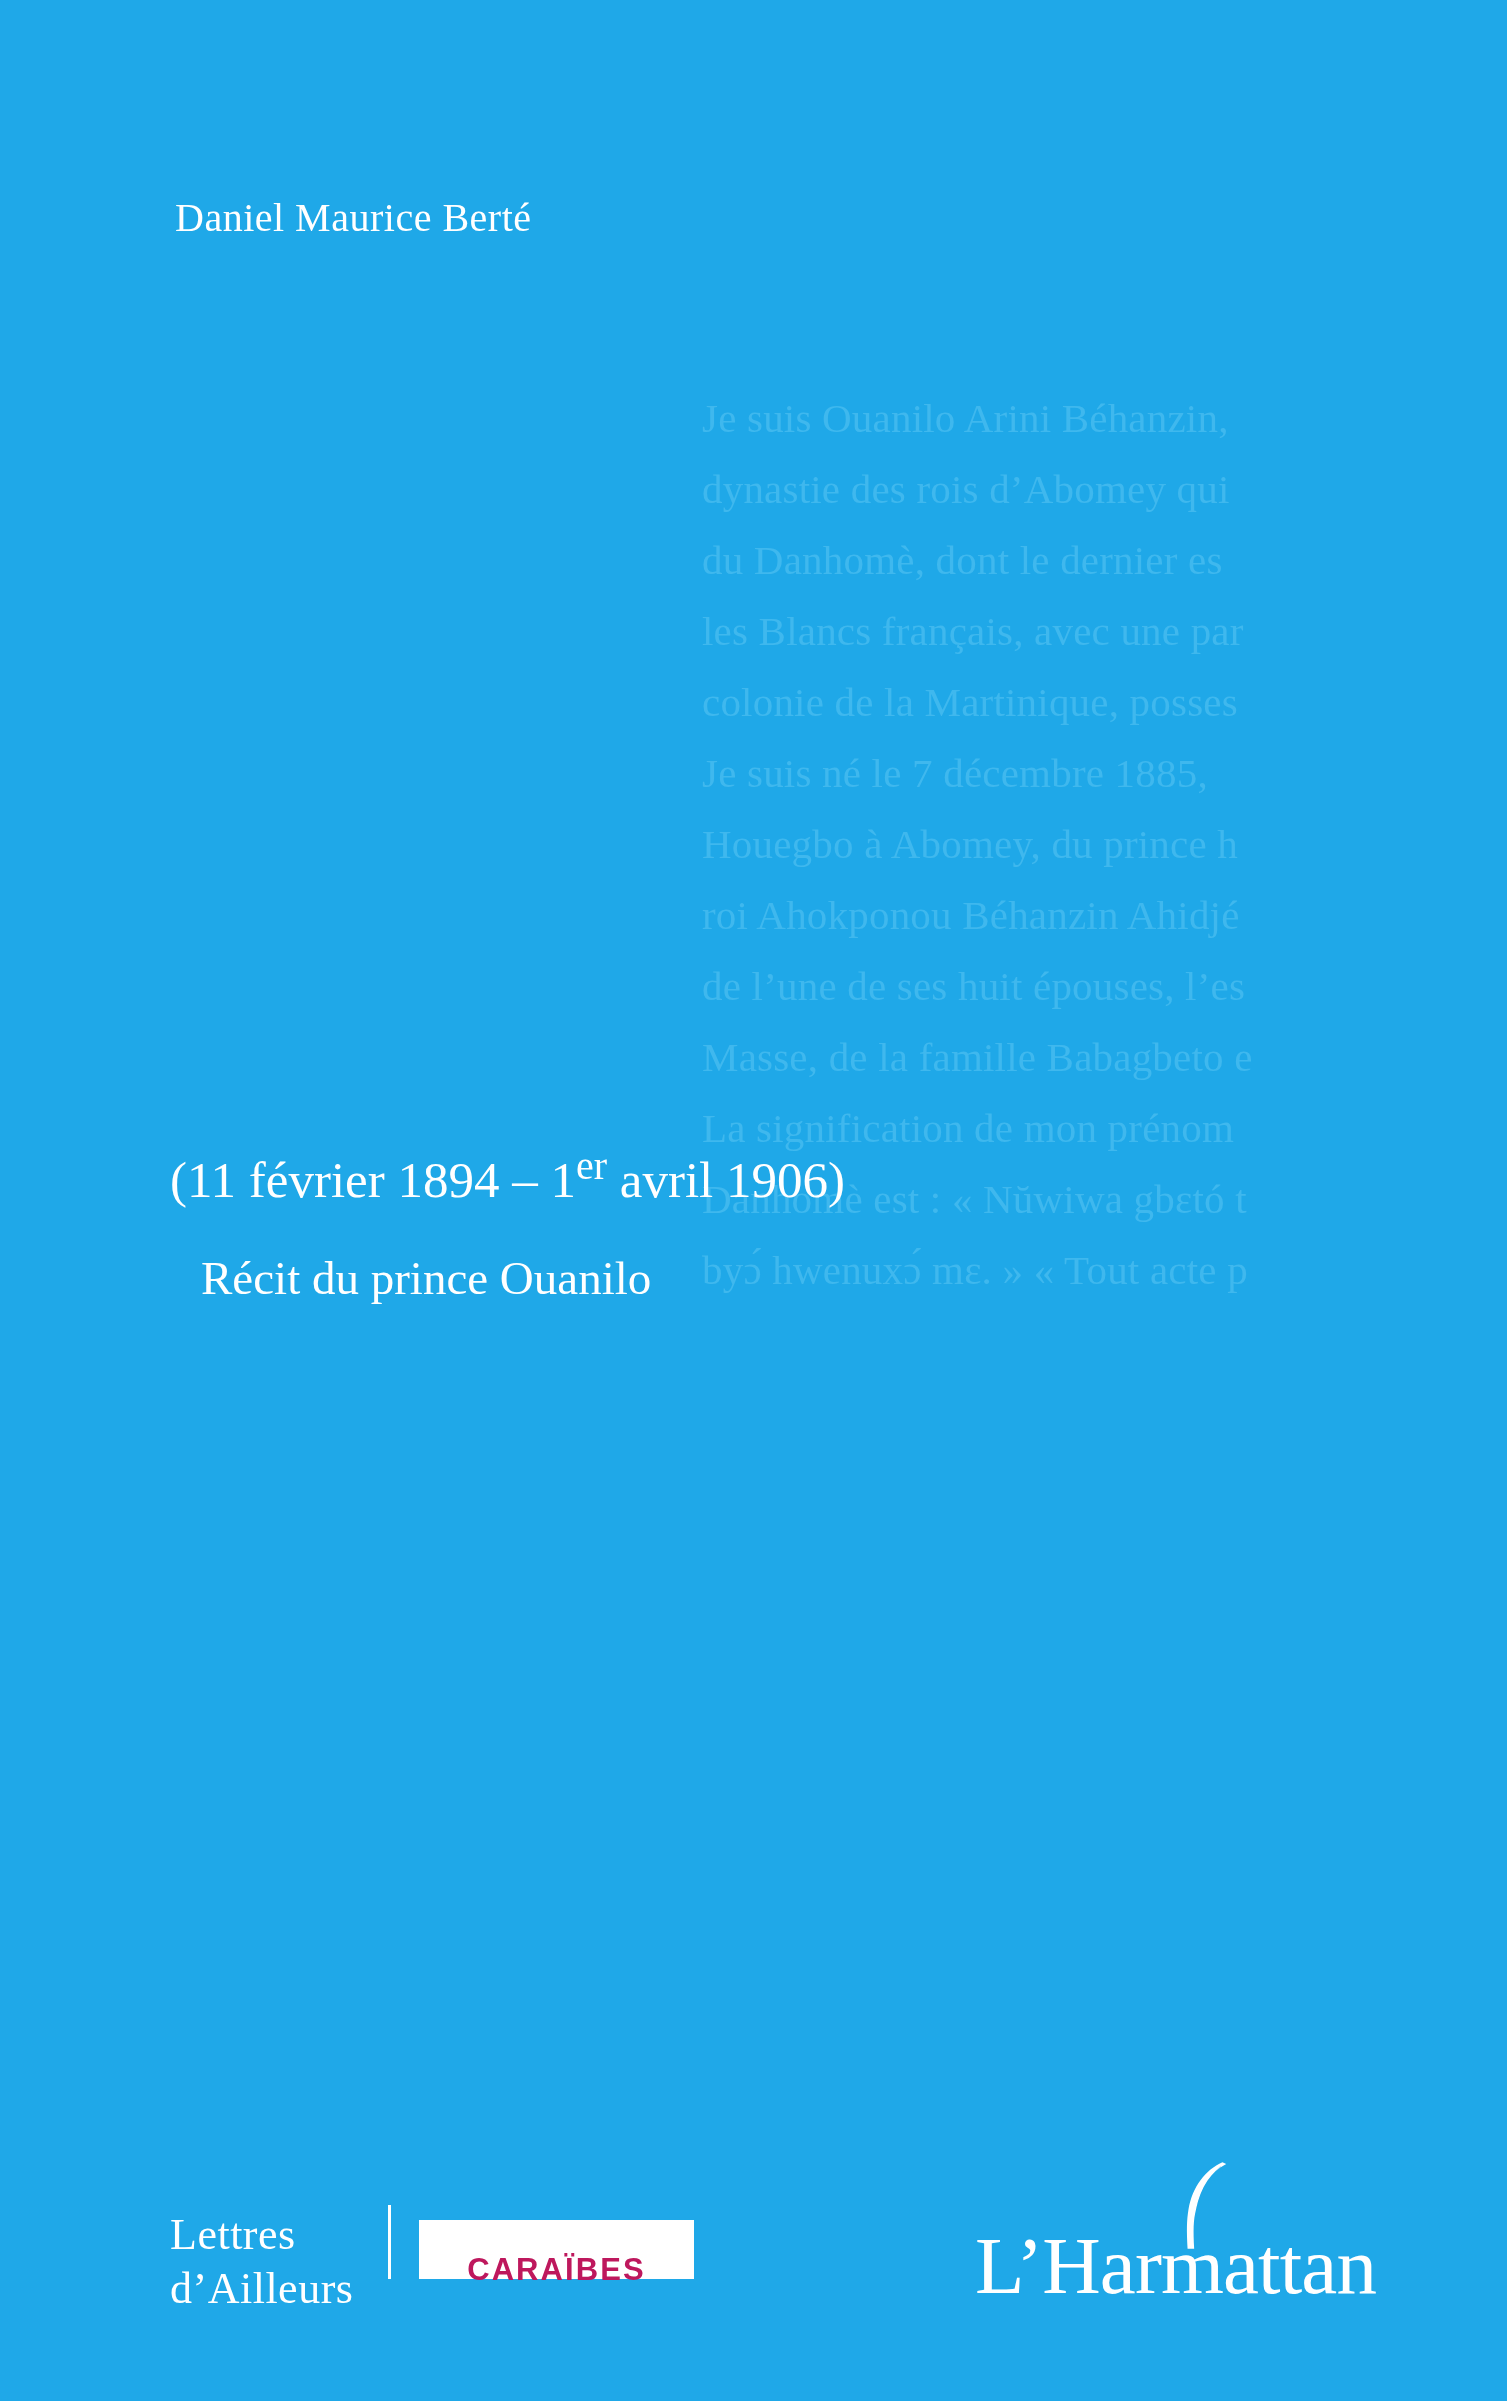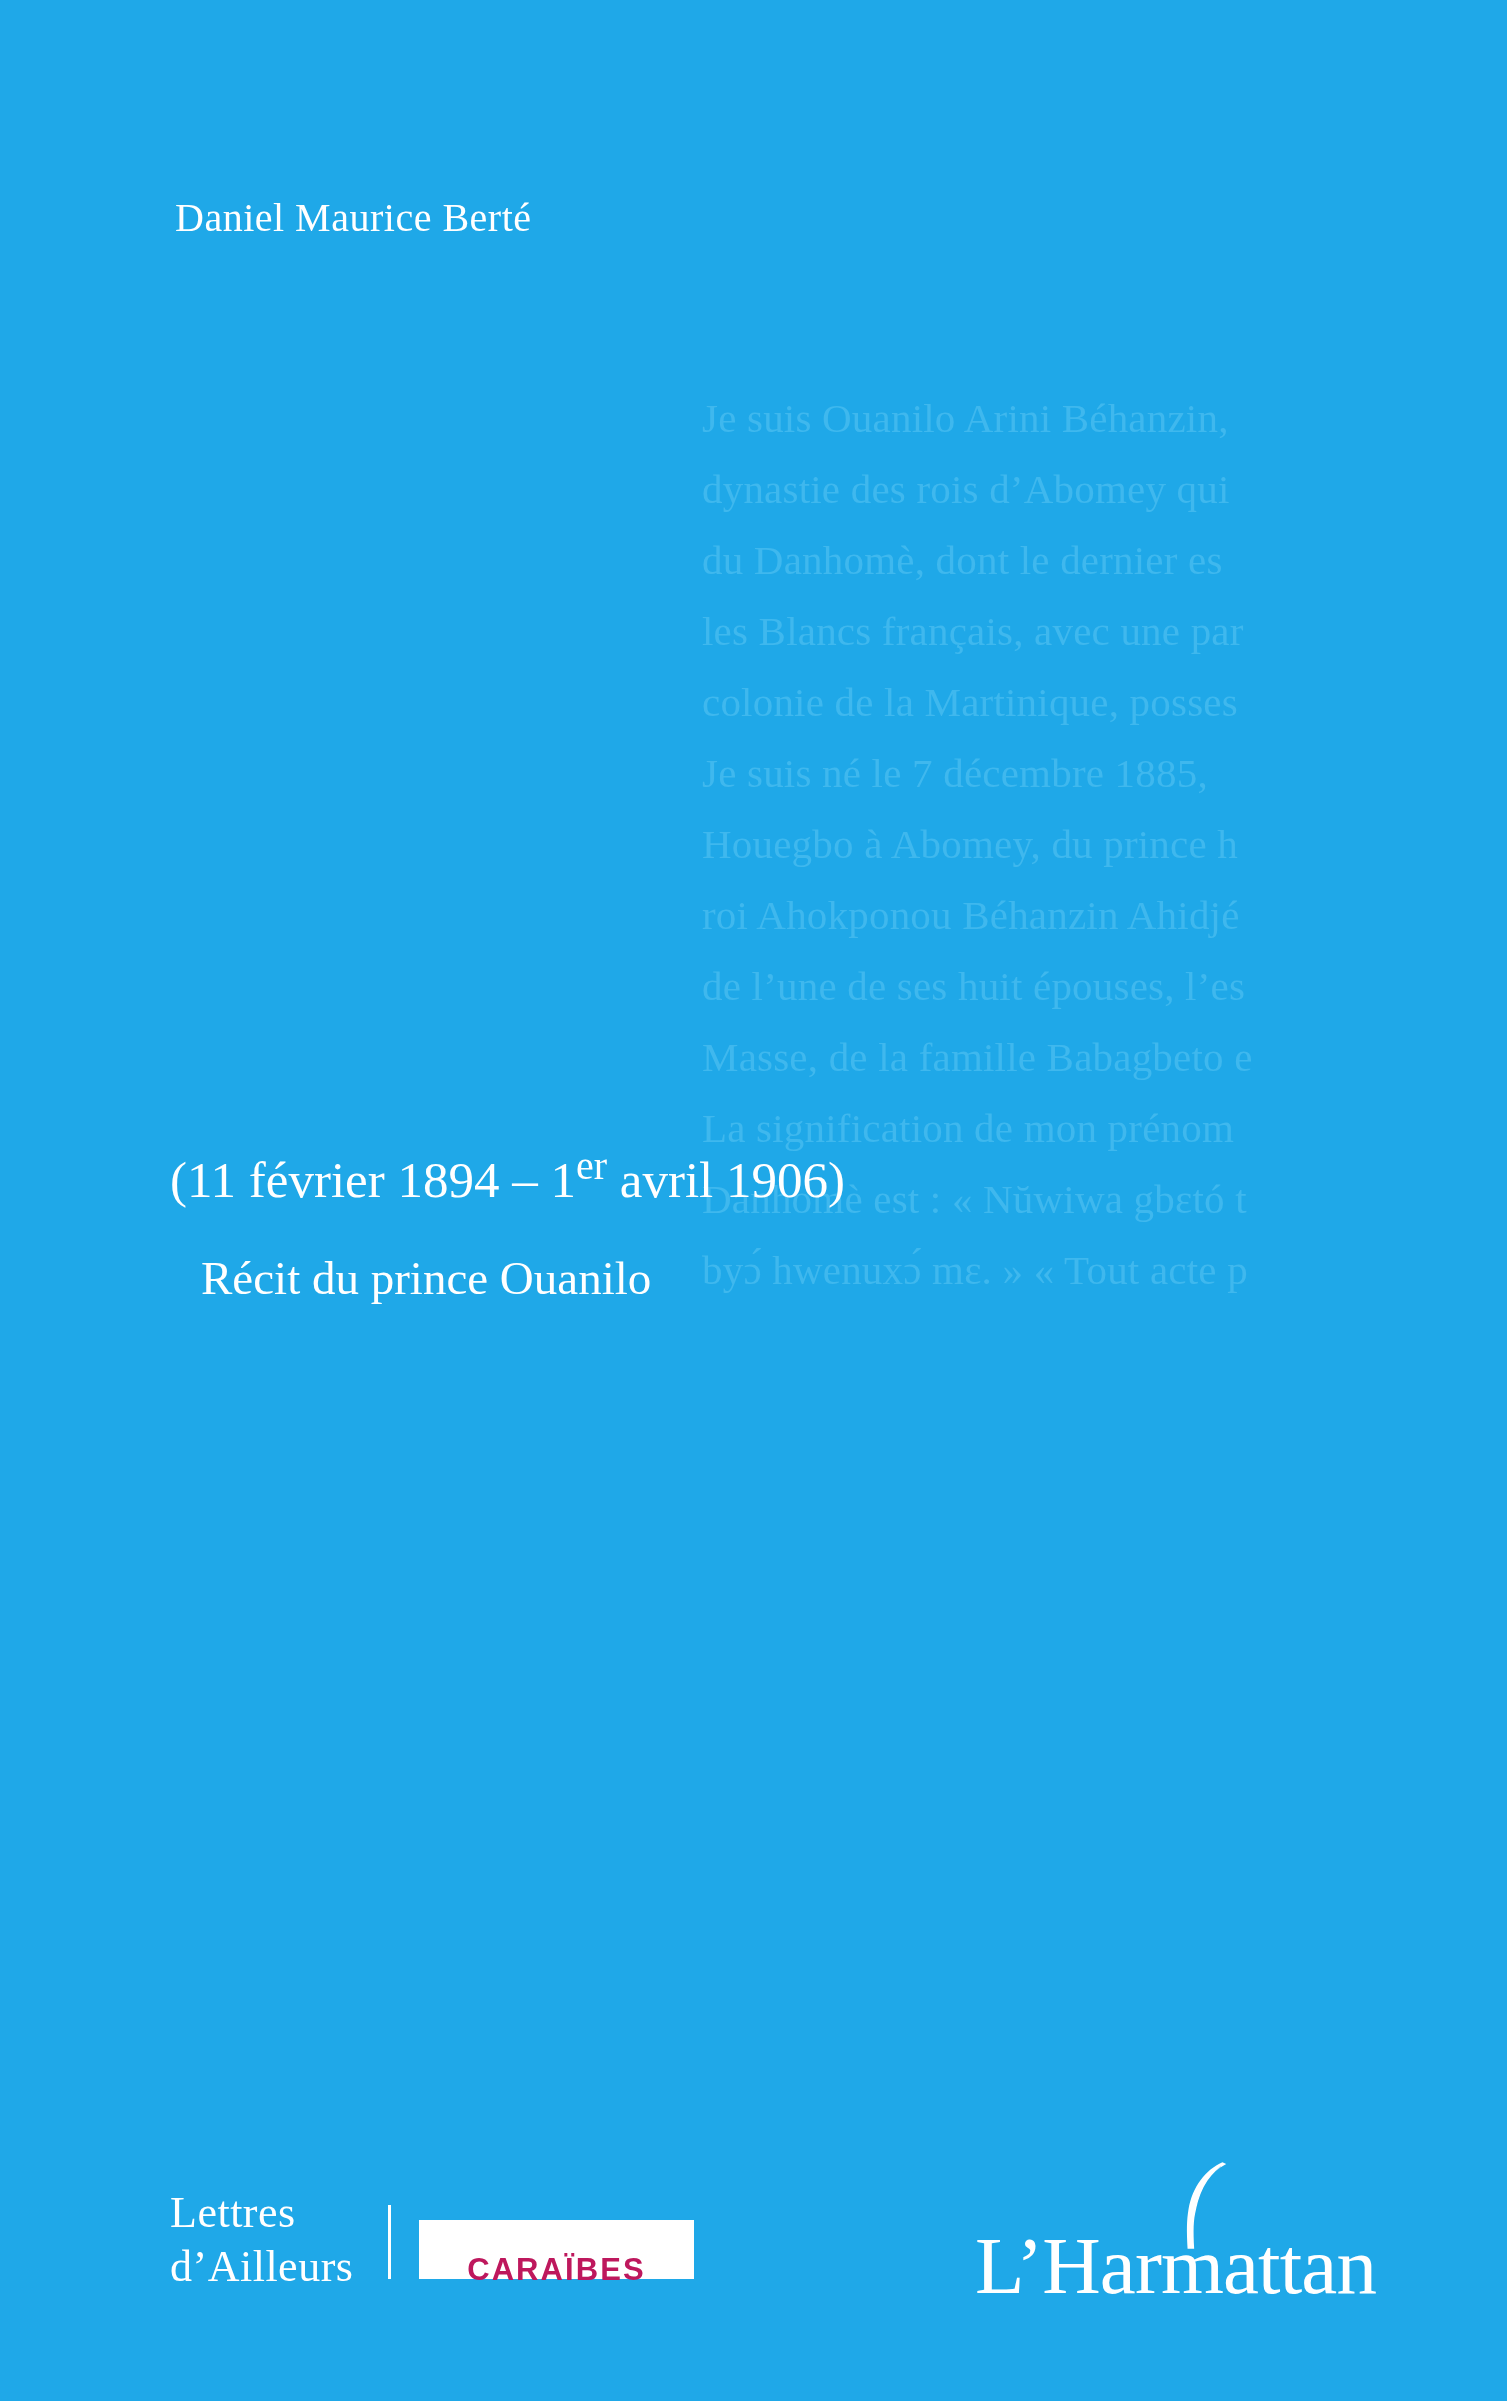--- a/index.html
+++ b/index.html
@@ -91,21 +91,21 @@
   
   .collection {
     position: absolute;
     left: 170px;
     top: 2186px;
     font-family: "Liberation Serif", serif;
     font-size: 44px;
     line-height: 1.22;
     color: #ffffff;
   }
-  .collection .l1 { display: block; letter-spacing: 0.5px; }
+  .collection .l1 { display: block; letter-spacing: 0.5px; margin-top: 22px; }
   .collection .l2 { display: block; letter-spacing: 0.5px; }
 
   .divider {
     position: absolute;
     left: 388px;
     top: 2205px;
     width: 2.8px;
     height: 74px;
     background: #ffffff;
   }

